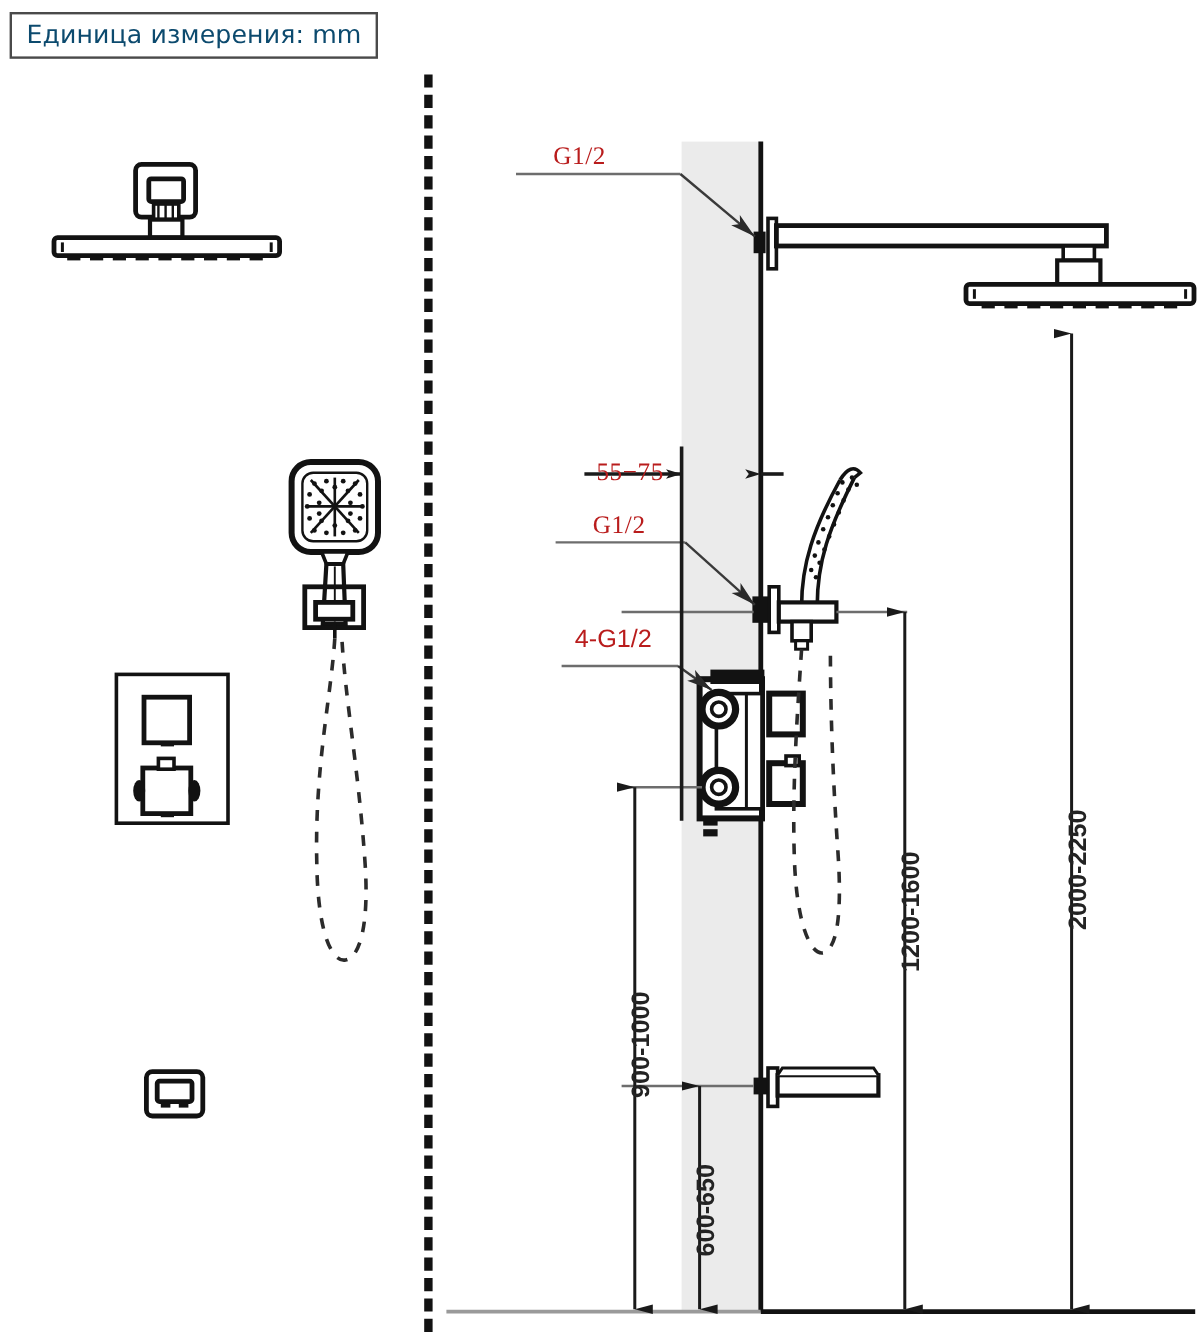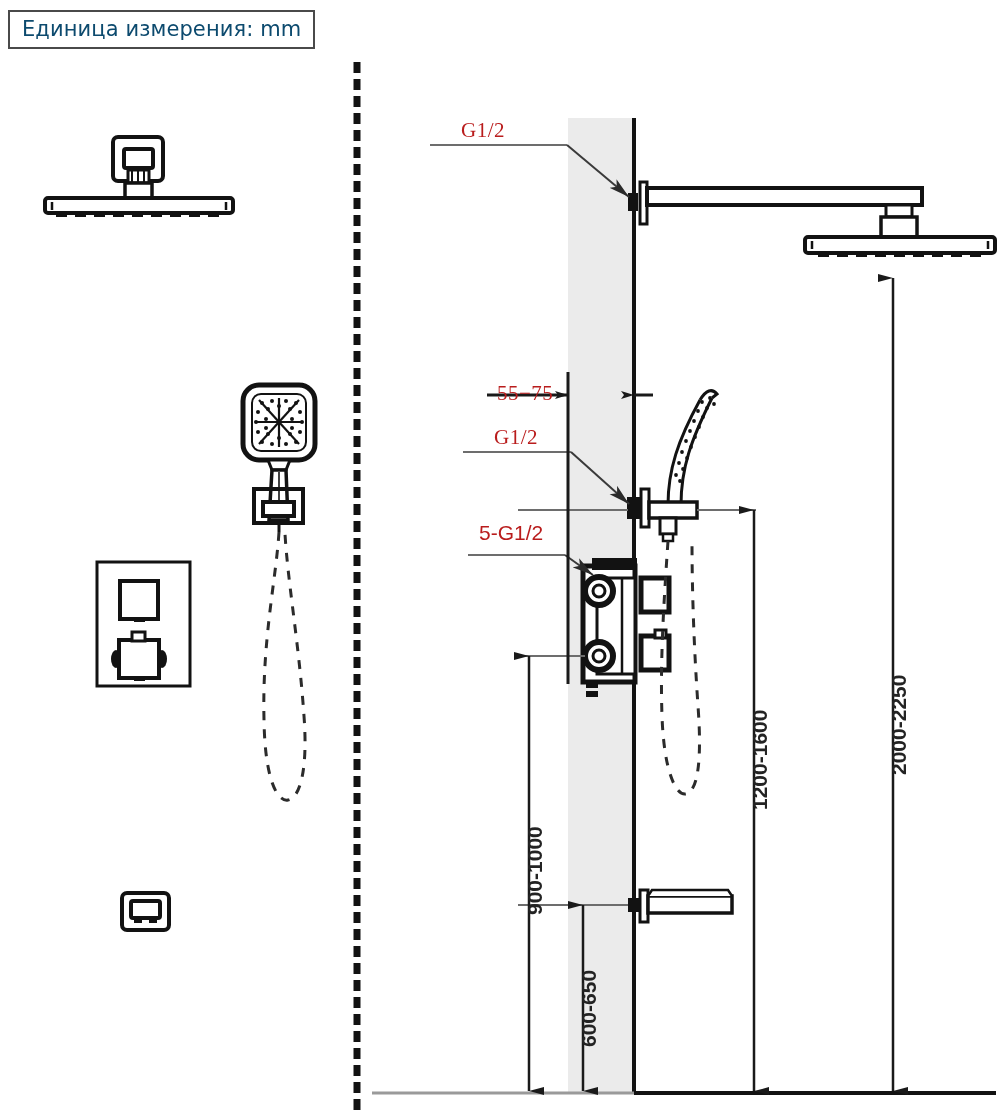--- a/index.html
+++ b/index.html
@@ -319,21 +319,21 @@
 
     <g>
       <line x1="893" y1="278" x2="893" y2="1091" stroke="#1a1a1a" stroke-width="2.5" marker-start="url(#arrowUp)" marker-end="url(#arrowDown)"></line>
     </g>
   </svg>
 
   <div class="lbl serif" style="left:461px;top:120px;">G1/2</div>
 
   <div class="lbl serif" style="left:494px;top:427px;">G1/2</div>
 
-  <div class="lbl sans" style="left:479px;top:522px;">5-G1/2</div>
+  <div class="lbl sans" style="left:479px;top:522px;">4-G1/2</div>
 
   <div class="lbl serif" style="left:497px;top:371px;margin-top:12px;">55−75</div>
 
   <div class="vlbl" style="left:578px;top:1047px;">600-650</div>
 
   <div class="vlbl" style="left:524px;top:915px;">900-1000</div>
 
   <div class="vlbl" style="left:749px;top:810px;">1200-1600</div>
 
   <div class="vlbl" style="left:888px;top:775px;">2000-2250</div>

